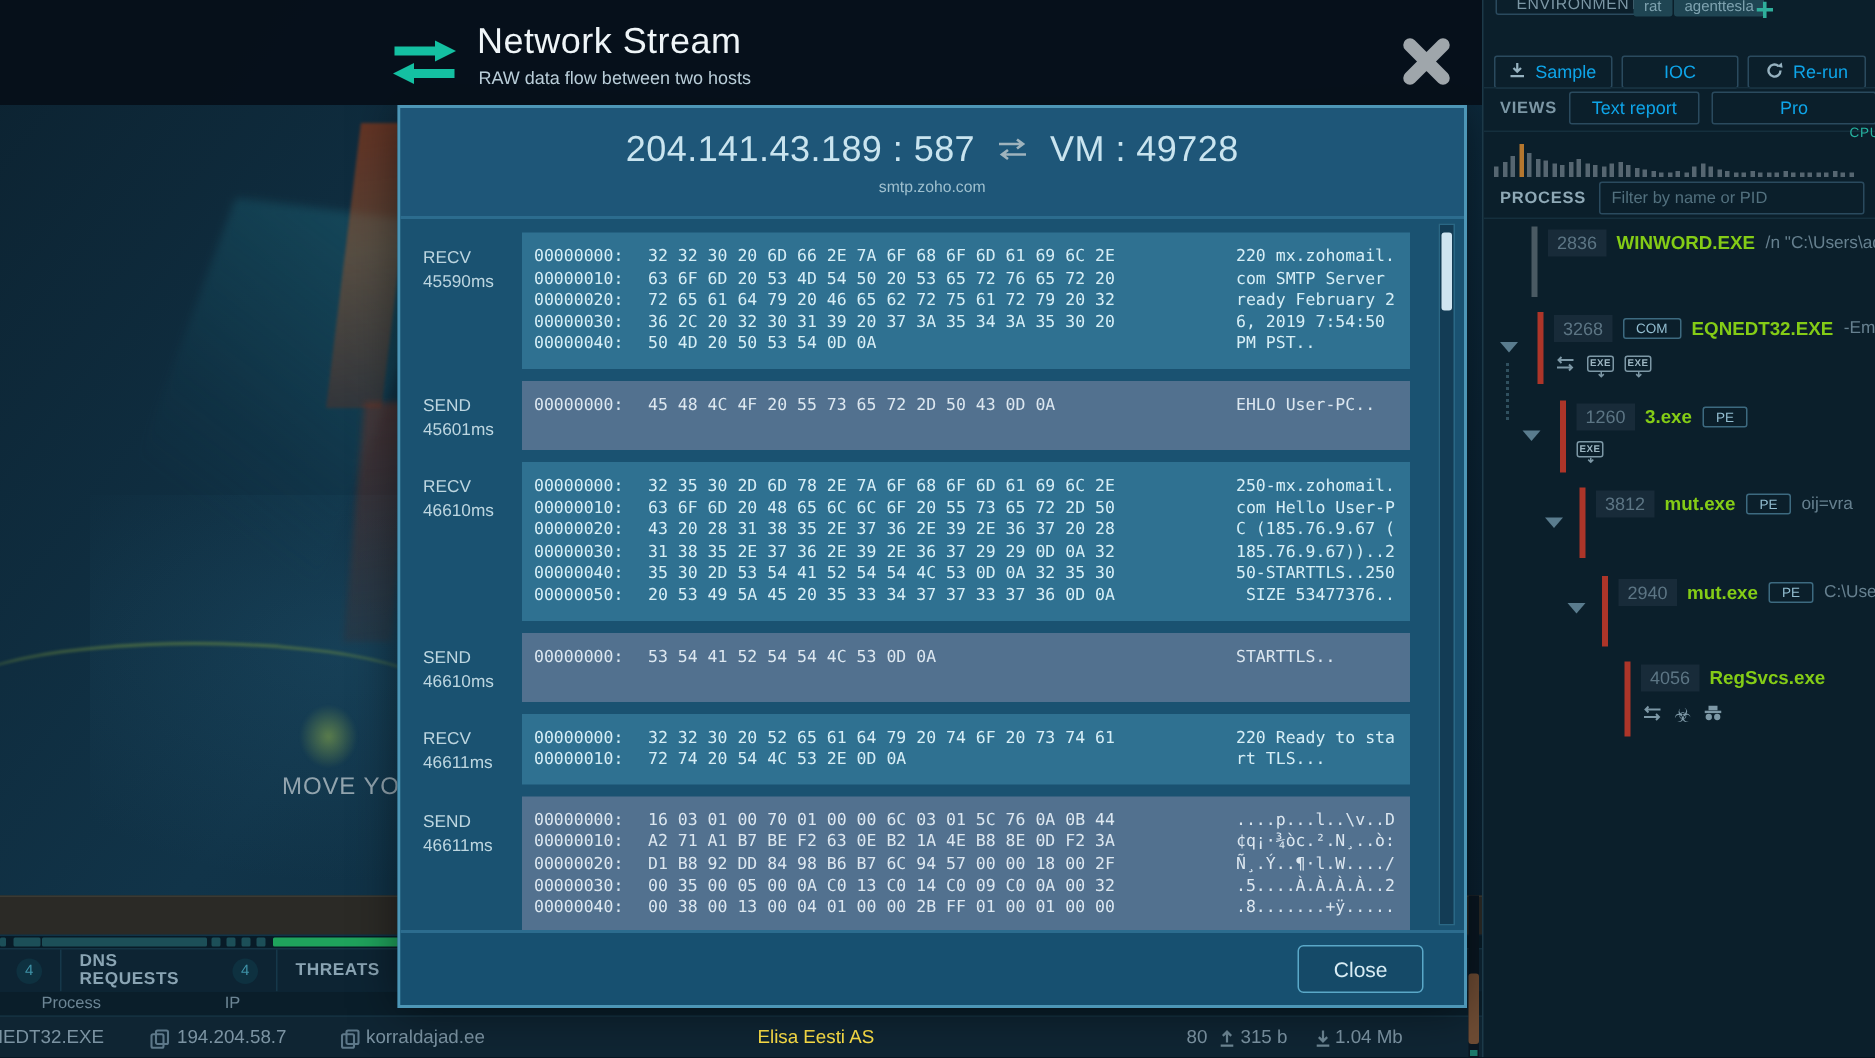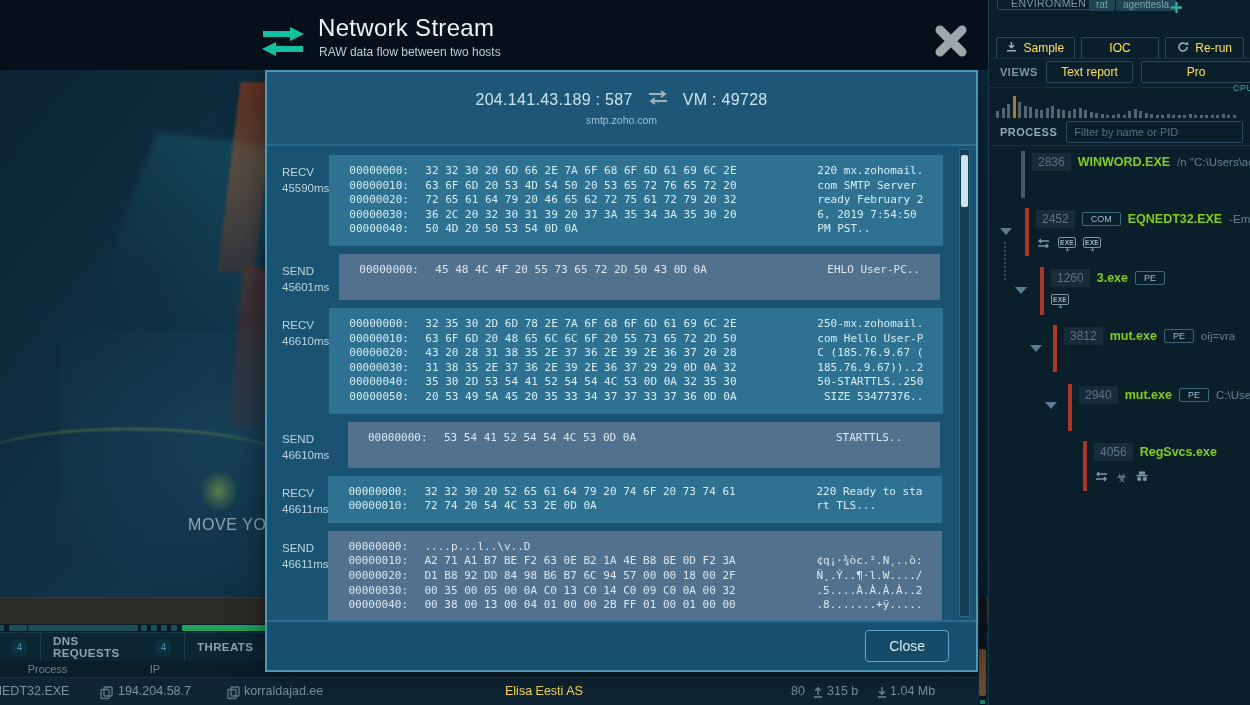--- a/index.html
+++ b/index.html
@@ -64,49 +64,49 @@
   .ov-sub{position:absolute;left:319px;top:45px;font-size:12px;color:#b9cdd8}
   .ov-icon{position:absolute;left:261px;top:26px}
   .ov-close{position:absolute;left:934px;top:24px;width:34px;height:34px;cursor:pointer}
 
   
   .modal{position:absolute;left:265px;top:70px;width:713px;height:602px;z-index:19;
     background:#1a5271;border:2px solid #4d96b6;display:flex;flex-direction:column;
     box-shadow:0 0 30px rgba(0,0,0,.5)}
   .conn{height:74px;background:#1e5678;border-bottom:2px solid #2c6c8e;display:flex;
     flex-direction:column;align-items:center;justify-content:center;gap:5px}
-  .conn-line1{display:flex;align-items:center;gap:14px;font-size:16px;color:#c9e4ef;letter-spacing:.3px}
+  .conn-line1{display:flex;align-items:center;gap:14px;font-size:24px;color:#c9e4ef;letter-spacing:.3px}
   .conn-domain{font-size:10.5px;color:#9fc0cf}
 
   .hexview{flex:1;position:relative;background:#1a5271;overflow:hidden;padding:9px 0 0 15px}
   .stream{display:flex;margin-bottom:8px}
   .slabel{width:66px;padding-top:9px;font-family:Liberation Sans, sans-serif;font-size:11.5px;
     line-height:16px;color:#bdd6e0}
-  .sbox{flex:1;margin-right:36px;padding:9px 20px;min-height:46px;
+  .sbox{flex:1;margin-right:36px;padding:9px 8px;min-height:46px;
     font-family:"DejaVu Sans Mono",monospace;font-size:11px;line-height:14.6px;color:#d6eef6}
   .recv .sbox{background:#2f7191}
   .send .sbox{background:#52718f;color:#dce7f0}
   .hrow{display:flex;white-space:pre}
   .hrow .off{width:76px}
   .hrow .hx{width:392px}
   .hrow .asc{flex:1}
 
   .hv-scroll{position:absolute;right:6px;top:3px;bottom:3px;width:11px;
     background:#133c55;border:1px solid #2a6886}
   .hv-thumb{position:absolute;left:1px;top:5px;width:7px;height:52px;background:#cfe4f0;border-radius:2px}
 
   .mfooter{height:50px;background:#175070;border-top:2px solid #2c6c8e;display:flex;
     align-items:center;justify-content:flex-end;padding-right:27px}
   .close-btn{border:1px solid #5aa8c8;border-radius:4px;color:#d8ecf4;background:rgba(18,64,88,.35);
     padding:7px 23px;font-size:14px;font-family:"Liberation Sans",sans-serif;cursor:pointer}
 
   
   .sidebar{position:absolute;left:988px;top:0;width:262px;height:705px;background:#0b1f2b;
     border-left:1px solid #1c3948;overflow:hidden;z-index:30}
-  .sb-btn{border:1px solid #2a4a5e;border-radius:2px;color:#fde047;font-size:12px;
+  .sb-btn{border:1px solid #2a4a5e;border-radius:2px;color:#0ea5e9;font-size:12px;
     display:flex;align-items:center;justify-content:center;gap:6px;background:transparent}
   .env-btn{position:absolute;left:8px;top:-12px;width:110px;height:22px;font-size:10.5px;
     padding-top:8px;text-align:center;color:#7c97a5;letter-spacing:.4px}
   .chip{position:absolute;top:-3px;height:14px;background:#1f4553;border-radius:2px;
     color:#7fa3b0;font-size:10px;display:flex;align-items:center;padding:0 7px}
   .actions{position:absolute;left:7px;top:37px;width:248px;display:flex;gap:6px}
   .actions .sb-btn{flex:1;height:22px}
   .views-row{position:absolute;left:0;top:61px;width:262px;height:22px;display:flex;align-items:center;gap:8px;padding-left:11px}
   .views-lbl{font-size:11px;font-weight:bold;color:#7c97a5;letter-spacing:.5px}
   .divline{position:absolute;left:0;width:262px;border-top:1px solid #152f3d}
@@ -314,21 +314,21 @@
           <div class="hrow"><span class="off">00000010:</span><span class="hx">72 74 20 54 4C 53 2E 0D 0A</span><span class="asc">rt TLS...</span></div>
         </div>
       </div>
 
       <div class="stream send">
         <div class="slabel">
           <div>SEND</div>
           <div>46611ms</div>
         </div>
         <div class="sbox">
-          <div class="hrow"><span class="off">00000000:</span><span class="asc">....p...l..\v..D</span></div>
+          <div class="hrow"><span class="off">00000000:</span><span class="hx">16 03 01 00 70 01 00 00 6C 03 01 5C 76 0A 0B 44</span><span class="asc">....p...l..\v..D</span></div>
           <div class="hrow"><span class="off">00000010:</span><span class="hx">A2 71 A1 B7 BE F2 63 0E B2 1A 4E B8 8E 0D F2 3A</span><span class="asc">¢q¡·¾òc.².N¸..ò:</span></div>
           <div class="hrow"><span class="off">00000020:</span><span class="hx">D1 B8 92 DD 84 98 B6 B7 6C 94 57 00 00 18 00 2F</span><span class="asc">Ñ¸.Ý..¶·l.W..../</span></div>
           <div class="hrow"><span class="off">00000030:</span><span class="hx">00 35 00 05 00 0A C0 13 C0 14 C0 09 C0 0A 00 32</span><span class="asc">.5....À.À.À.À..2</span></div>
           <div class="hrow"><span class="off">00000040:</span><span class="hx">00 38 00 13 00 04 01 00 00 2B FF 01 00 01 00 00</span><span class="asc">.8.......+ÿ.....</span></div>
         </div>
       </div>
 
       <div class="hv-scroll">
         <div class="hv-thumb"></div>
       </div>
@@ -445,21 +445,21 @@
         </div>
       </div>
     </div>
 
     <span class="tri" style="left:11px;top:228px"></span>
     <div class="dots" style="left:15px;top:242px;height:38px"></div>
     <div class="prow" style="left:36px;top:208px">
       <div class="pbar red" style="height:48px"></div>
       <div class="pbody">
         <div class="pline">
-          <span class="pid">2452</span>
+          <span class="pid">3268</span>
           <span class="pbadge">COM</span>
           <span class="pname">EQNEDT32.EXE</span>
           <span class="pargs">-Embedding</span>
         </div>
         <div class="picons">
           <span>
             <svg width="15" height="11" viewBox="0 0 15 11">
                 <path d="M13 3H3M5 1 3 3l2 2" fill="none" stroke="#7d98a6" stroke-width="1.3"></path>
                 <path d="M2 8h10M10 6l2 2-2 2" fill="none" stroke="#7d98a6" stroke-width="1.3"></path>
               </svg>

